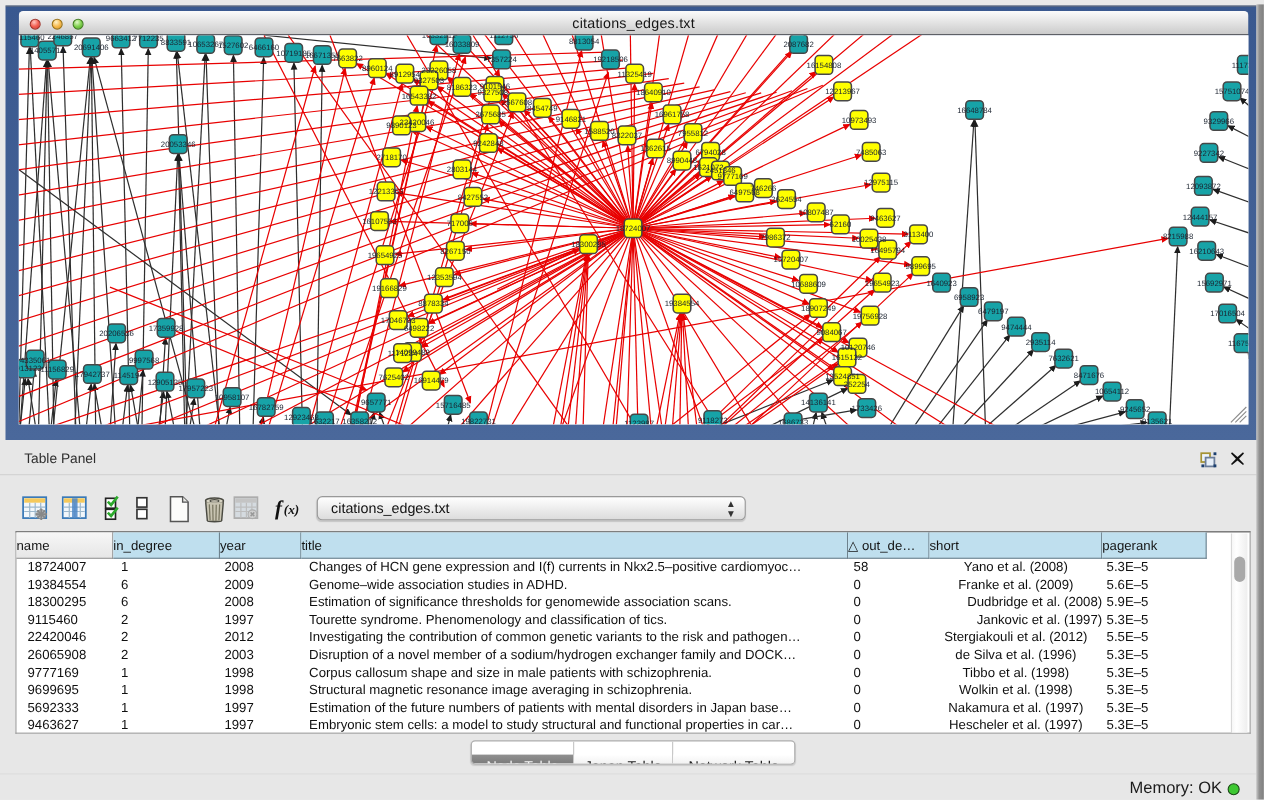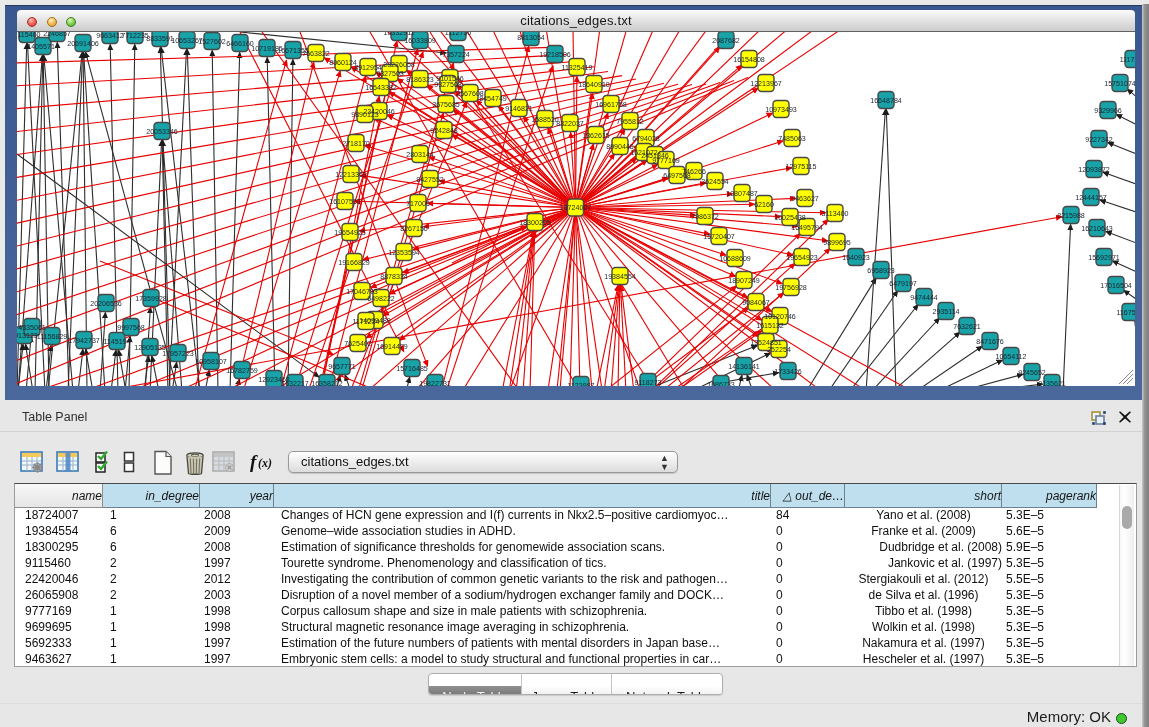--- a/index.html
+++ b/index.html
@@ -25,22 +25,22 @@
 #tphead .lbl { position:absolute; left:22px; top:6px; font-size:12.5px; color:#2e2e2e; }
 #tbar { position:absolute; left:0; top:33px; width:100%; height:49px; }
 #combo { position:absolute; left:288px; top:18px; width:390px; height:22px;
   border:1px solid #999; border-radius:5px; background:linear-gradient(#ffffff,#dcdcdc);
   font-size:13px; color:#111; line-height:20px; padding-left:12px;
   box-shadow:0 1px 1px rgba(0,0,0,0.15); }
 #combo .arr { position:absolute; right:8px; top:2px; font-size:9px; color:#333; line-height:9px; text-align:center; }
 #tbl { position:absolute; left:14px; top:83px; width:1123px; height:184px;
   background:#fff; border:1px solid #9b9b9b; border-top:1px solid #4a4a4a; }
 #thead { position:absolute; left:0; top:0; height:24px; width:100%; font-size:12px; color:#151515; }
-#thead .c { position:absolute; top:0; height:24px; line-height:24px; text-align:right;
-  background:#bfdfee; border-right:1px solid #6e828d; border-bottom:1px solid #6e828d;font-style:italic; }
+#thead .c { position:absolute; top:0; height:24px; line-height:24px; text-align:left;
+  background:#bfdfee; border-right:1px solid #6e828d; border-bottom:1px solid #6e828d; }
 #thead .c.gray { background:linear-gradient(#f7f7f7,#e6e6e6); border-right:1px solid #8f8f8f; border-bottom:1px solid #8f8f8f; }
 #tbody { position:absolute; left:0; top:24px; width:100%; font-size:12px; color:#101010; }
 #tbody .row { position:absolute; height:16px; line-height:15px; white-space:nowrap; width:100%; }
 #tbody .cell { position:absolute; top:0; height:16px; overflow:hidden; }
 #vsb { position:absolute; right:2px; top:1px; width:15px; height:181px;
   background:linear-gradient(90deg,#f7f7f7,#ffffff 30%,#eeeeee); border-left:1px solid #d8d8d8; }
 #vsb .thumb { position:absolute; left:2px; top:21px; width:10px; height:23px; border-radius:5px;
   background:#a9a9a9; }
 #segs { position:absolute; left:428px; top:273px; height:22px; display:flex;
   border:1px solid #adadad; border-radius:4px; overflow:hidden; font-size:13px;
@@ -727,21 +727,21 @@
         <div class="c " style="left:756px;width:74px">△ out_de…</div>
         <div class="c " style="left:830px;width:157px">short</div>
         <div class="c " style="left:987px;width:95px">pagerank</div>
       </div>
     <div id="tbody">
         <div class="row" style="top:0px">
           <div class="cell" style="left:10px;width:78px">18724007</div>
           <div class="cell" style="left:95px;width:70px">1</div>
           <div class="cell" style="left:189px;width:60px">2008</div>
           <div class="cell" style="left:266px;width:488px">Changes of HCN gene expression and I(f) currents in Nkx2.5–positive cardiomyoc…</div>
-          <div class="cell" style="left:761px;width:60px">84</div>
+          <div class="cell" style="left:761px;width:60px">58</div>
           <div class="cell" style="left:830px;width:157px;text-align:center">Yano et al. (2008)</div>
           <div class="cell" style="left:991px;width:90px">5.3E–5</div>
         </div>
         <div class="row" style="top:16px">
           <div class="cell" style="left:10px;width:78px">19384554</div>
           <div class="cell" style="left:95px;width:70px">6</div>
           <div class="cell" style="left:189px;width:60px">2009</div>
           <div class="cell" style="left:266px;width:488px">Genome–wide association studies in ADHD.</div>
           <div class="cell" style="left:761px;width:60px">0</div>
           <div class="cell" style="left:830px;width:157px;text-align:center">Franke et al. (2009)</div>

